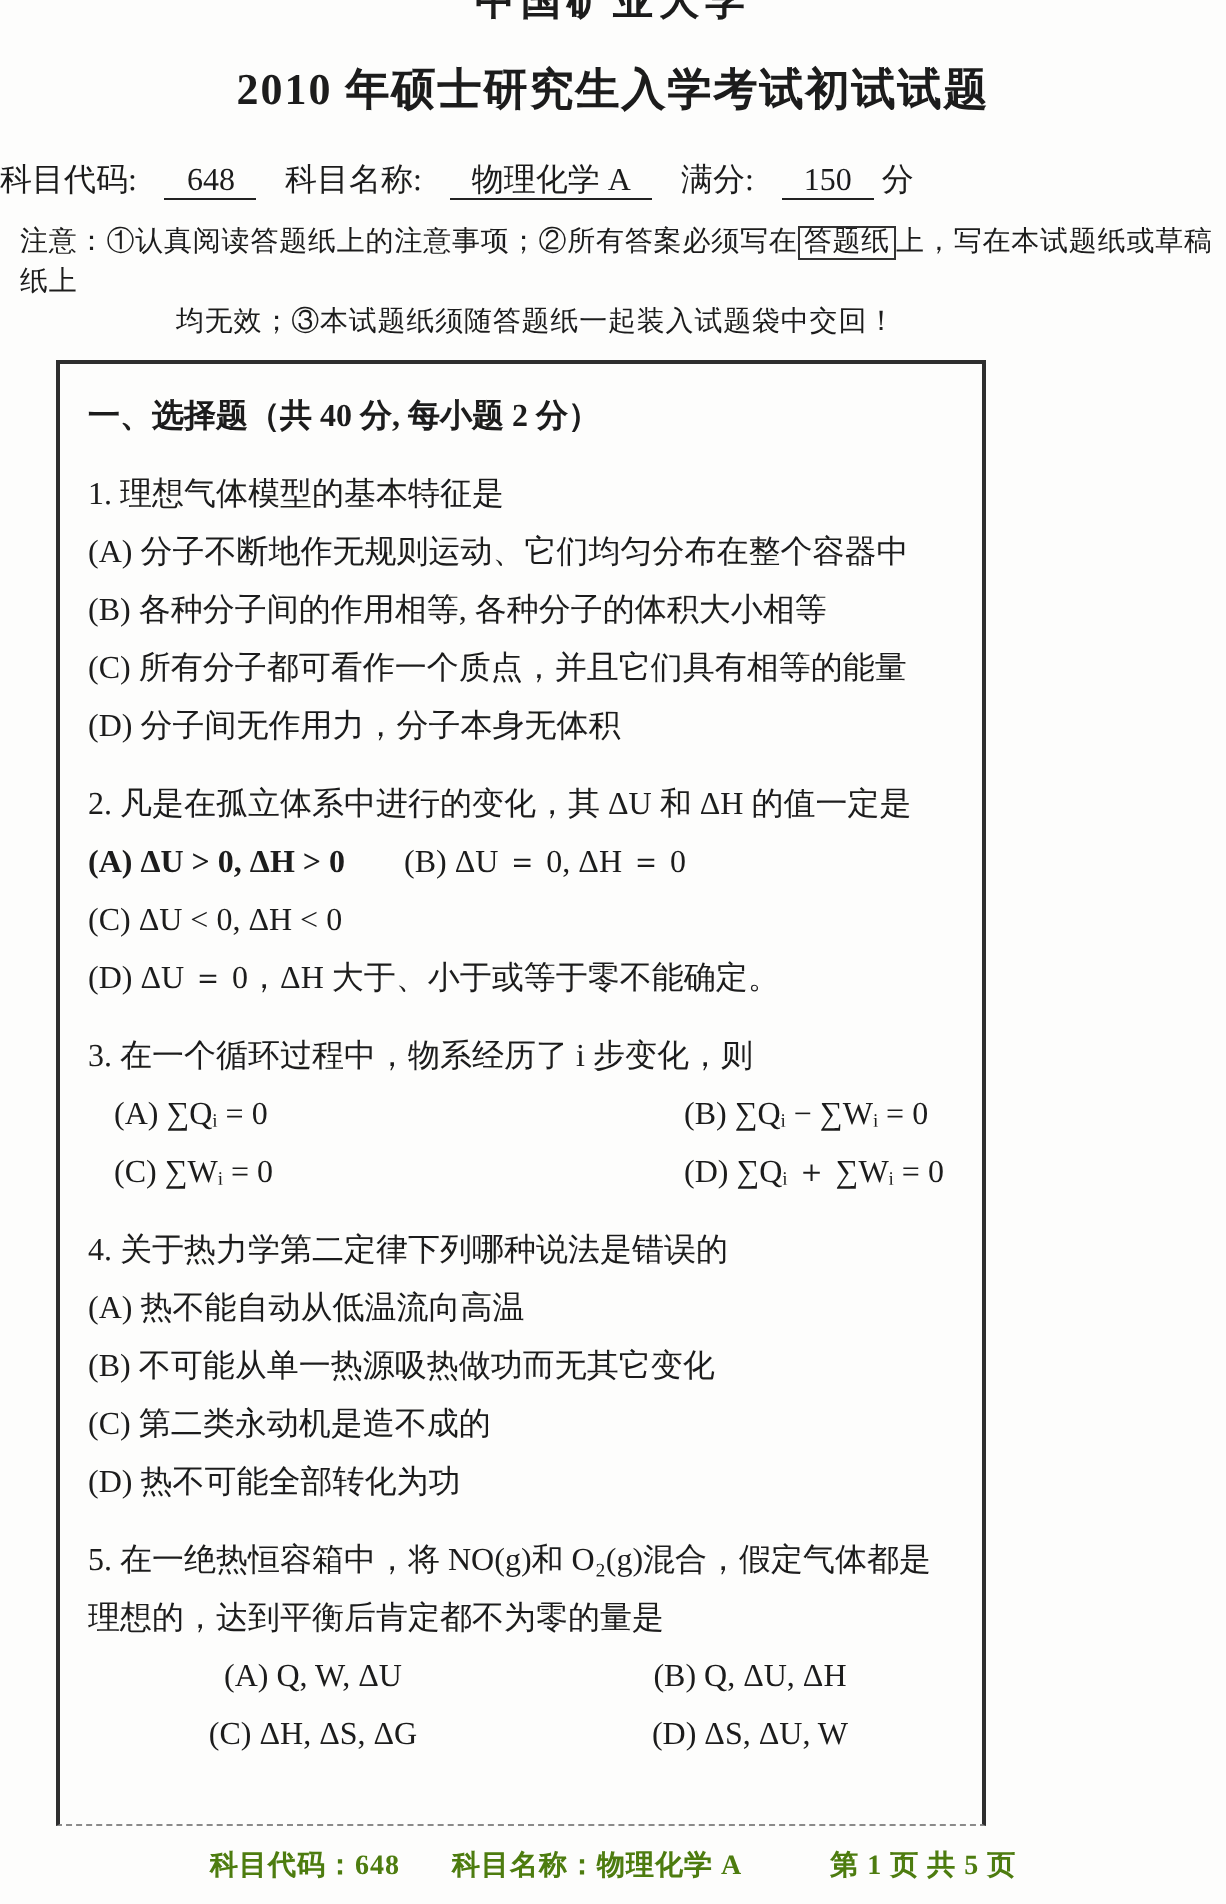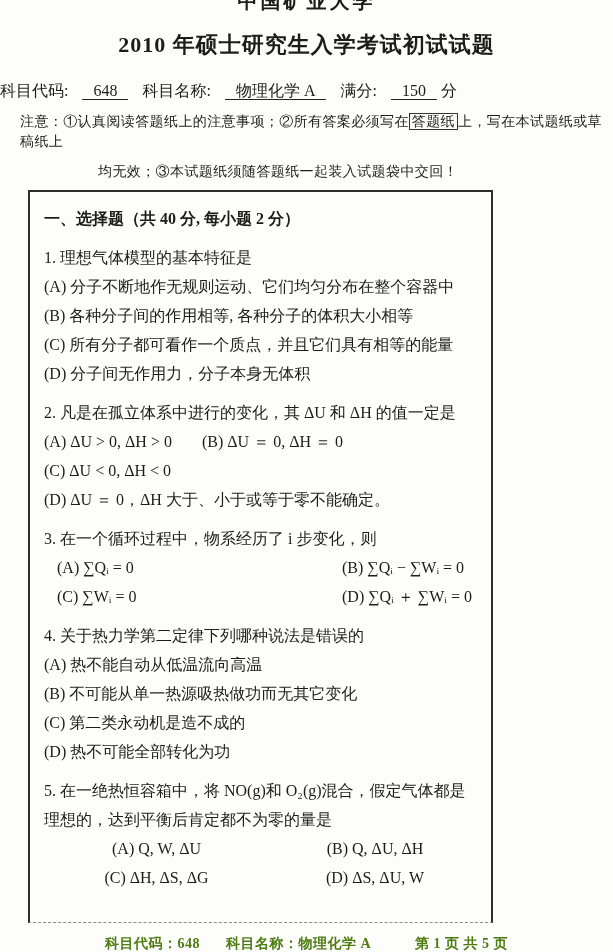--- a/index.html
+++ b/index.html
@@ -20,39 +20,39 @@
     line-height:30px;margin-top:16px;letter-spacing:1px;
   }
   .subject-line{
     text-align:left;font-size:16px;font-weight:normal;
     margin-top:20px;line-height:22px;
   }
   .subject-line .gap{display:inline-block;width:14px;}
   .uval{border-bottom:1.5px solid #222;padding:0 11px;}
 
   
-  .notice{font-size:14px;line-height:20px;margin-top:10px;padding-left:20px;letter-spacing:0.4px;}
-  .notice .line2{margin-top:10px;padding-left:78px;}
+  .notice{font-size:14px;line-height:20px;margin-top:10px;padding-left:10px;letter-spacing:0.4px;}
+  .notice .line2{margin-top:0;padding-left:78px;}
   .boxed{border:1px solid #333;padding:0 2px;}
 
   
   .question-box{
     box-sizing:border-box;
     margin:8px 0 0 28px;width:465px;height:733px;
     border:2px solid #2e2e2e;border-bottom:1px dashed #8a8a8a;
     padding:12px 10px 0 14px;
     font-size:16px;overflow:hidden;
   }
   .section-title{font-weight:bold;line-height:29px;}
   .question{margin-top:10px;}
   .stem{line-height:29px;}
   .option{line-height:29px;}
   .options.twocol{display:grid;}
   .opt-pair{display:flex;}
-  .opt-pair .option:first-child{width:158px;flex:none;}
+  .opt-pair .option:first-child{width:158px;flex:none;font-weight:bold;}
 
   
   .footer{
     margin-top:12px;text-align:center;font-size:14px;line-height:18px;
     letter-spacing:0.5px;color:#4d7c0f;font-weight:bold;
   }
   .footer .fgap{display:inline-block;width:26px;}
   .footer .fgap-wide{display:inline-block;width:44px;}
 </style>
 </head>

